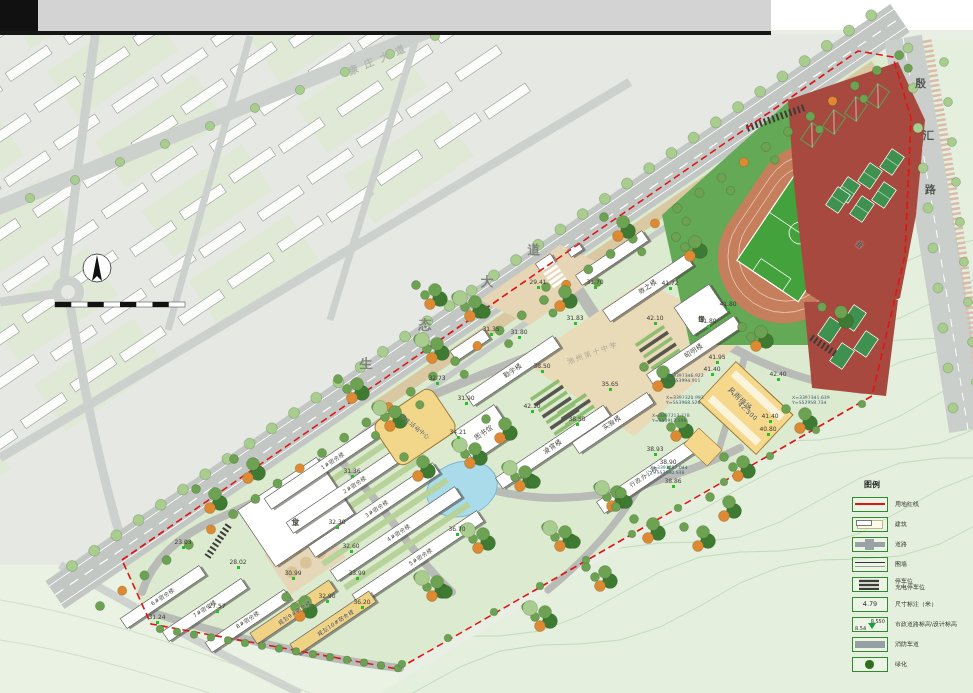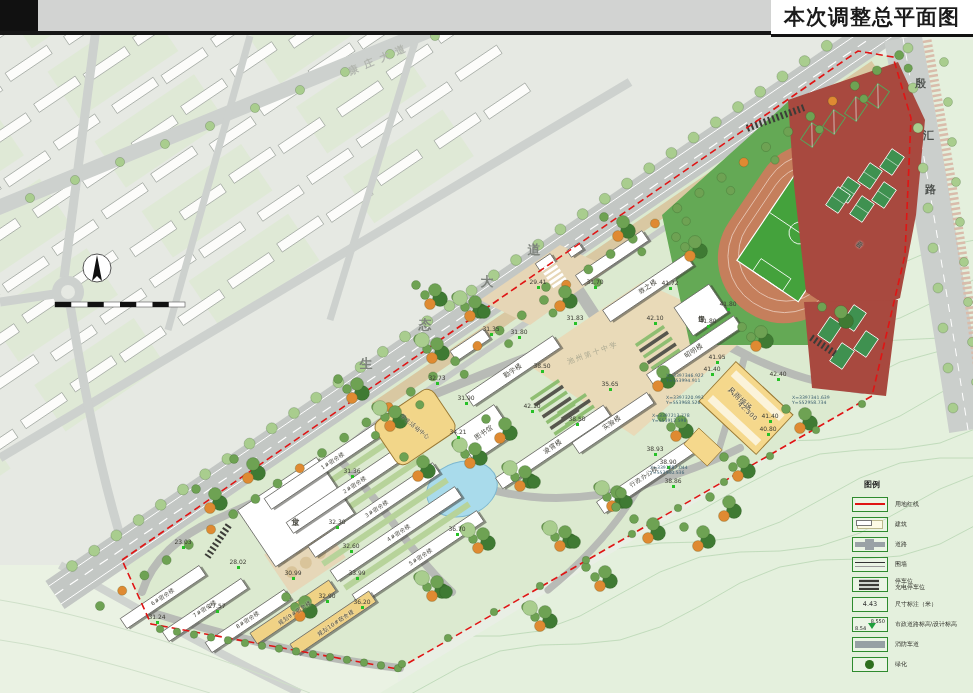--- a/index.html
+++ b/index.html
@@ -1023,21 +1023,21 @@
           <div class="lg-sw">
             <div class="sw-park"></div>
           </div>
           <div class="lg-lab">
             <div>停车位</div>
             <div>充电停车位</div>
           </div>
         </div>
         <div class="lg-row">
           <div class="lg-sw">
-            <div class="sw-dim">4.43</div>
+            <div class="sw-dim">4.79</div>
           </div>
           <div class="lg-lab">
             <div>尺寸标注（米）</div>
           </div>
         </div>
         <div class="lg-row">
           <div class="lg-sw">
             <div class="sw-ev1">8.550</div>
             <div class="sw-tri"></div>
             <div class="sw-ev2">8.54</div>
@@ -1061,16 +1061,13 @@
           <div class="lg-lab">
             <div>绿化</div>
           </div>
         </div>
       </div>
   </div>
 
   <div class="topbar-block"></div>
   <div class="topbar-strip"></div>
   <div class="topbar-line"></div>
-  <div class="title-box">
-    <span>本次调整总平面图</span>
-  </div>
 </div>
 
 </body></html>

